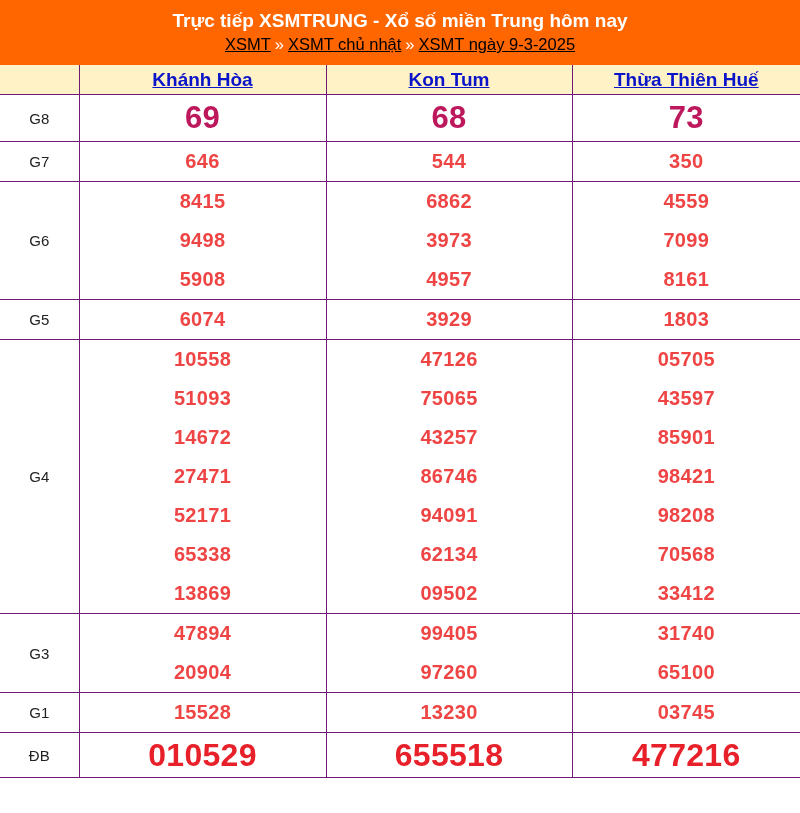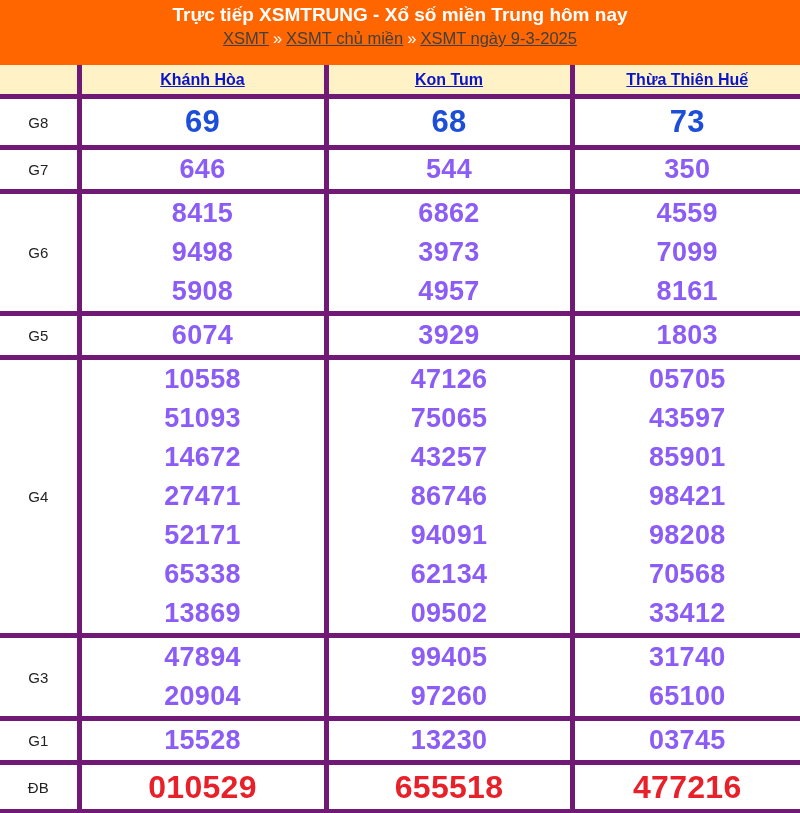--- a/index.html
+++ b/index.html
@@ -1,41 +1,41 @@
 <!DOCTYPE html>
 <html><head>
 <meta charset="utf-8">
 <style>
   html, body { margin:0; padding:0; background:#ffffff; }
   body { width:800px; height:813px; overflow:hidden; font-family:"Liberation Sans", sans-serif; }
-  .banner { background:#ff6600; height:65px; text-align:center; color:#fff; box-sizing:border-box; padding-top:3px; }
+  .banner { background:#ff6600; height:65px; text-align:center; color:#fff; box-sizing:border-box; padding-top:9px; }
   .banner-title { font-size:19px; font-weight:bold; line-height:24px; }
   .crumbs { font-size:16.5px; line-height:22px; color:#ffe8a8; }
-  .crumbs a { color:#404040; text-decoration:underline; cursor:pointer; }
+  .crumbs a { color:#000000; text-decoration:underline; cursor:pointer; }
   .crumbs .sep { color:#fff; margin:0 4px; }
   table { border-collapse:collapse; width:800px; table-layout:fixed; }
   col.c0 { width:79px; } col.c1 { width:247px; } col.c2 { width:246px; } col.c3 { width:228px; }
-  td, th { border:5px solid #701a75; text-align:center; padding:0; }
+  td, th { border:1px solid #701a75; text-align:center; padding:0; }
   tr:first-child td, tr:first-child th { border-top:none; }
   td:first-child, th:first-child { border-left:none; }
   td:last-child, th:last-child { border-right:none; }
-  thead th { background:#fff2c6; height:29px; font-size:16px; font-weight:bold; }
+  thead th { background:#fff2c6; height:29px; font-size:19px; font-weight:bold; }
   thead th a { color:#0a14c8; text-decoration:underline; cursor:pointer; }
   .prize { font-size:15px; color:#222; font-weight:normal;margin-top:11px; }
-  .num { font-size:27px; font-weight:bold; color:#8b5cf6; line-height:39px; display:block; letter-spacing:0.3px; }
-  .num.red { color:#1d4ed8; font-size:31px; line-height:46px; }
+  .num { font-size:20px; font-weight:bold; color:#ef4444; line-height:39px; display:block; letter-spacing:0.3px; }
+  .num.red { color:#be185d; font-size:31px; line-height:46px; }
   .num.db { color:#e8202a; font-size:32px; line-height:44px; }
 </style>
 </head>
 <body>
 
 <div class="banner">
   <div class="banner-title">Trực tiếp XSMTRUNG - Xổ số miền Trung hôm nay</div>
   <div class="crumbs">
-    <a>XSMT</a><span class="sep">»</span><a>XSMT chủ miền</a><span class="sep">»</span><a>XSMT ngày 9-3-2025</a>
+    <a>XSMT</a><span class="sep">»</span><a>XSMT chủ nhật</a><span class="sep">»</span><a>XSMT ngày 9-3-2025</a>
   </div>
 </div>
 
 <table>
   <colgroup>
       <col class="c0">
       <col class="c1">
       <col class="c2">
       <col class="c3">
     </colgroup>

